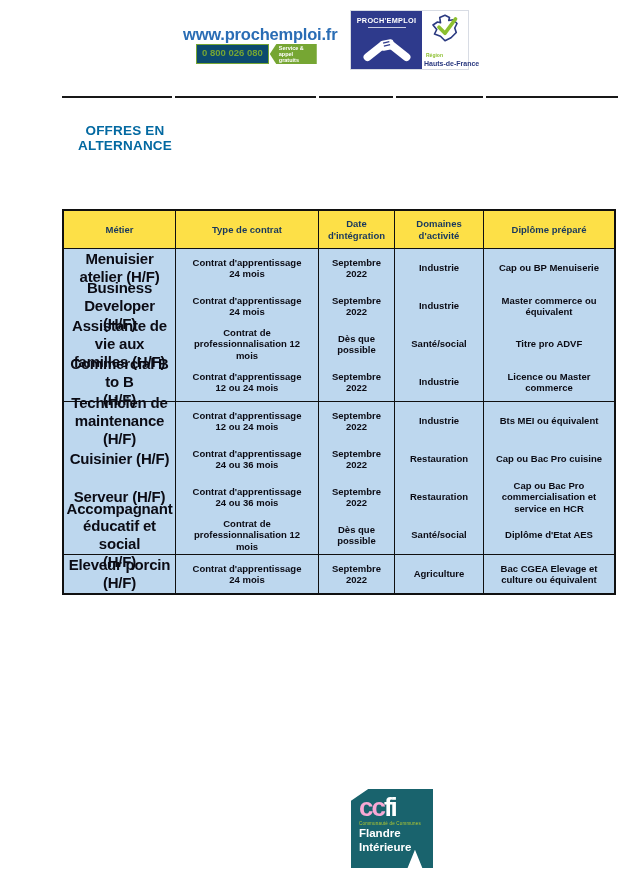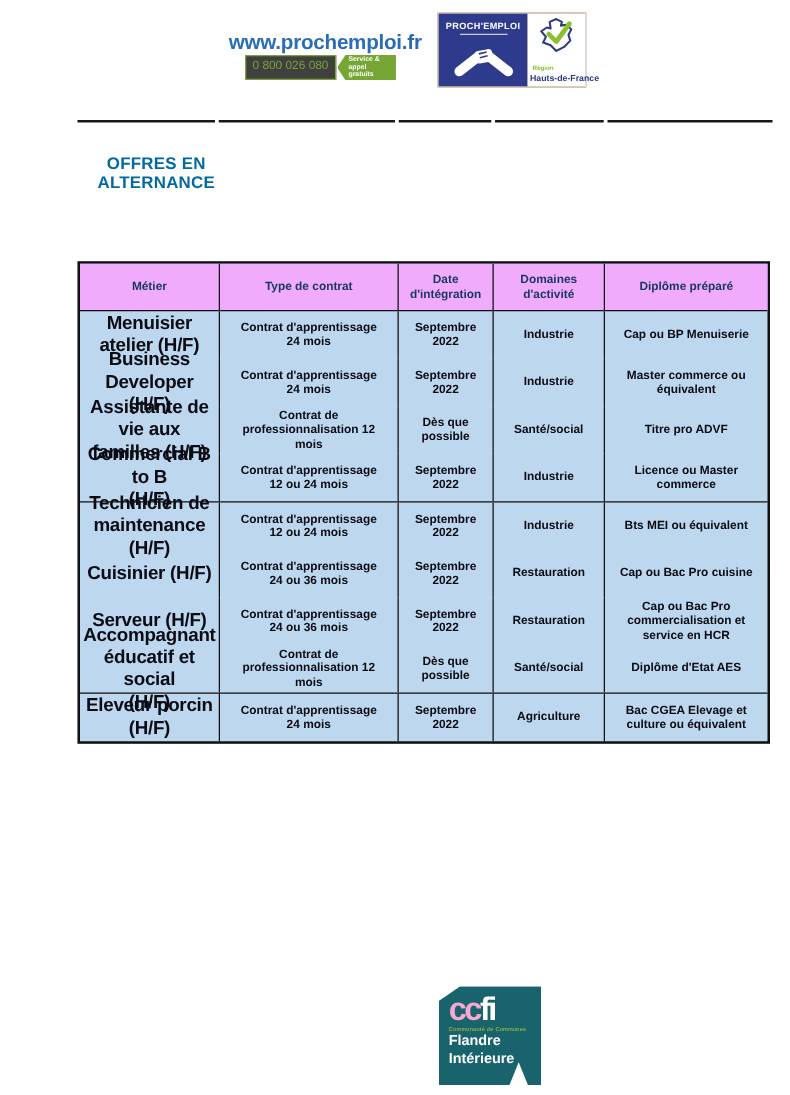--- a/index.html
+++ b/index.html
@@ -7,31 +7,31 @@
     position:relative;width:632px;height:876px;background:#fff;overflow:hidden;
     font-family:"Liberation Sans", sans-serif;
   }
   
   .website{
     position:absolute;left:183px;top:25px;width:150px;
     font-size:16.5px;font-weight:bold;color:#2A6DB5;letter-spacing:-0.2px;
   }
   .phone-row{position:absolute;left:196px;top:44px;display:flex;align-items:stretch;}
   .phone-box{
-    border:1px solid #76A633;color:#76A633;font-weight:normal;font-size:9.5px;
-    padding:2px 5px 3px 5px;background:#404040;white-space:nowrap;
+    border:1px solid #76A633;color:#76A633;font-weight:bold;font-size:9.5px;
+    padding:2px 5px 3px 5px;background:#0c4a6e;white-space:nowrap;
   }
   .phone-badge{
     margin-left:1px;background:#76A633;color:#fff;font-weight:bold;font-size:5.5px;
     line-height:1.1;padding:1px 4px 1px 9px;width:34px;display:flex;align-items:center;
     clip-path:polygon(0 50%,14% 0,100% 0,100% 100%,14% 100%);
   }
   .logo-block{
     position:absolute;left:350px;top:10px;width:119px;height:60px;display:flex;
-    border:1px solid #d8dce4;box-sizing:border-box;background:#a16207;
+    border:1px solid #d8dce4;box-sizing:border-box;background:#14532d;
   }
   .logo-left{width:71px;background:#2E3A8C;position:relative;text-align:center;}
   .logo-title{color:#fff;font-weight:bold;font-size:7.3px;letter-spacing:0.3px;margin-top:5px;}
   .logo-subline{width:38px;height:1px;background:rgba(255,255,255,0.75);margin:2px auto 0 auto;}
   .logo-hands{display:block;margin:3px auto 0 auto;}
   .logo-right{flex:1;position:relative;background:#fff;}
   .region-map{display:block;margin:2px auto 0 auto;}
   .region-label{position:absolute;left:4px;bottom:11px;font-size:5px;font-weight:bold;color:#8CBF2F;}
   .region-name{position:absolute;left:2px;bottom:2px;font-size:7px;font-weight:bold;color:#2B3A80;white-space:nowrap;}
   
@@ -51,21 +51,21 @@
   .trow{display:flex;}
   .cell{
     display:flex;align-items:center;justify-content:center;text-align:center;
     border-right:1.5px solid #101010;box-sizing:border-box;
     white-space:pre-line;padding:1px 2px;
     font-weight:bold;font-size:9.5px;line-height:1.18;color:#0b0b14;
   }
   .c0{width:112px;font-size:15px;letter-spacing:-0.2px;}
   .c1{width:143px}.c2{width:76px}.c3{width:89px}
   .c4{flex:1;border-right:none;}
-  .thead{background:#f0abfc;border-bottom:1.5px solid #101010;}
+  .thead{background:#fde047;border-bottom:1.5px solid #101010;}
   .thead .cell{color:#17375E;height:37px;font-size:9.5px;letter-spacing:0;}
   .tgroup{border-bottom:1.5px solid #101010;}
   .tgroup.last{border-bottom:none;}
   .tgroup .cell{height:38px;}
   
   .footer-text{
     position:absolute;left:18px;top:803px;width:340px;
     font-size:8.7px;line-height:1.3;color:#3a3a3a;
   }
   .ccfi{

